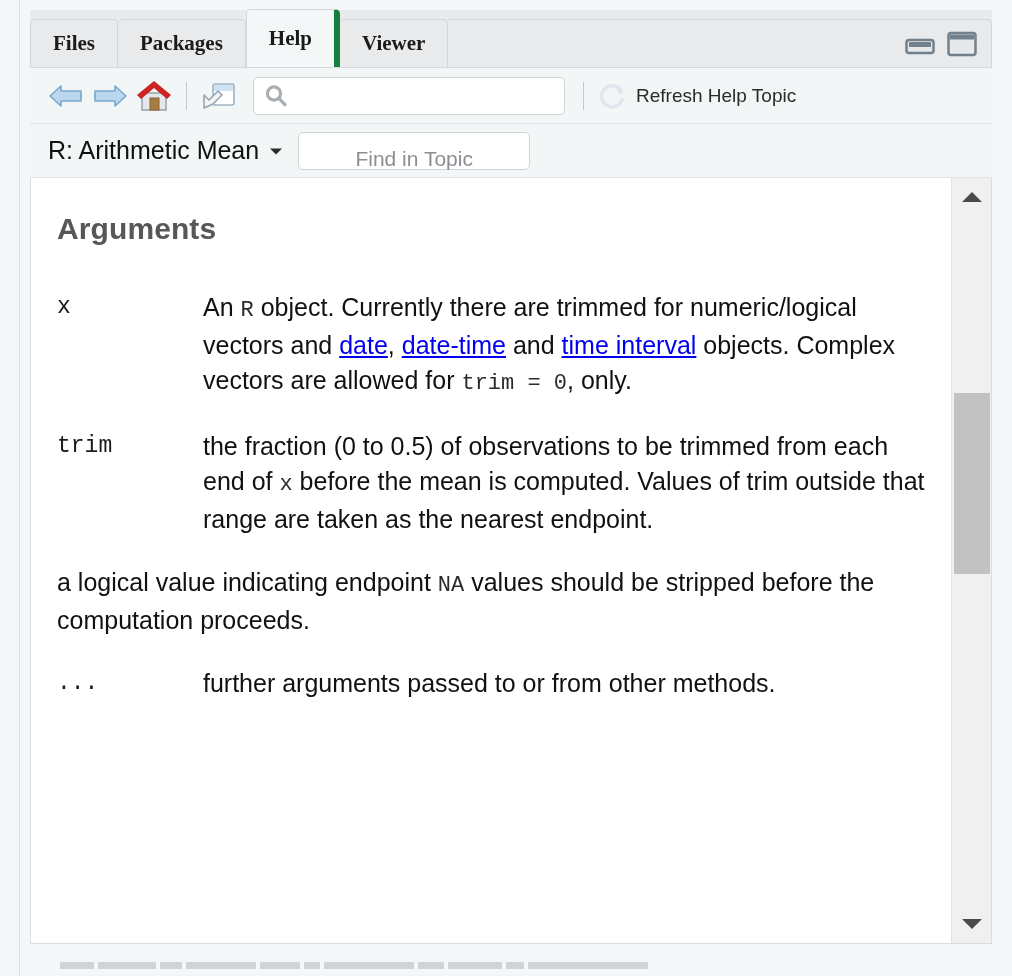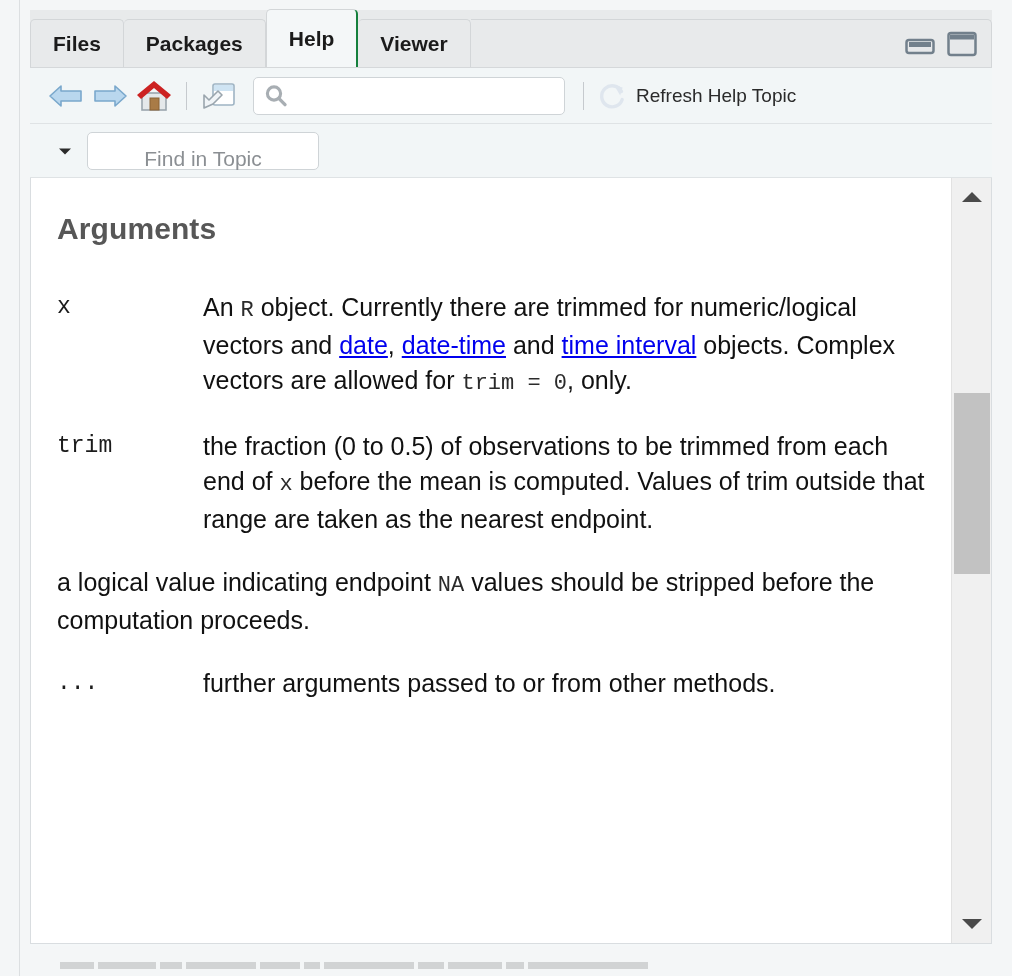--- a/index.html
+++ b/index.html
@@ -65,27 +65,28 @@
     font-weight: bold;
     color: #1b1b1b;
     background: #e8eaeb;
     border-right: 1px solid #d3d6d8;
     border-top: 1px solid #d3d6d8;
     border-top-left-radius: 5px;
     border-top-right-radius: 5px;
     box-sizing: border-box;
     cursor: default;
     white-space: nowrap;
+    font-family: Liberation Serif, serif;
   }
   .tab:first-child { border-left: 1px solid #d3d6d8; }
   .tab.active {
     background: #f4f7f8;
     height: 58px;
     margin-top: 9px;
-    border-right: 2px solid #15803d;
+    border-right: 6px solid #15803d;
     border-left: 1px solid #d3d6d8;
   }
   .tabbar-filler {
     flex: 1;
     height: 48px;
     margin-top: 10px;
     background: #e8eaeb;
     border-top: 1px solid #d3d6d8;
     border-right: 1px solid #d3d6d8;
     border-top-right-radius: 5px;
@@ -381,20 +382,21 @@
       <div class="tbtn" style="width:36px;">
         <svg width="30" height="30" viewBox="0 0 30 30">
           <path d="M24.5 10.5 A10.5 10.5 0 1 0 25.2 18.5" fill="none" stroke="#dfe6ee" stroke-width="3.4" stroke-linecap="round"></path>
           <path d="M17 4 L25.6 6.4 L23.2 14.6 Z" fill="#dfe6ee"></path>
         </svg>
       </div>
       <span class="refresh-label">Refresh Help Topic</span>
     </div>
 
     <div class="topicbar">
+      <span class="topic-title">R: Arithmetic Mean</span>
       <span class="topic-caret">
         <svg width="16" height="12" viewBox="0 0 16 12">
           <path d="M2 3.5 L8 9.5 L14 3.5 Z" fill="#2b2b2b"></path>
         </svg>
       </span>
       <div class="findbox">
         <input type="text" value="" placeholder="Find in Topic" style="">
       </div>
     </div>
 

